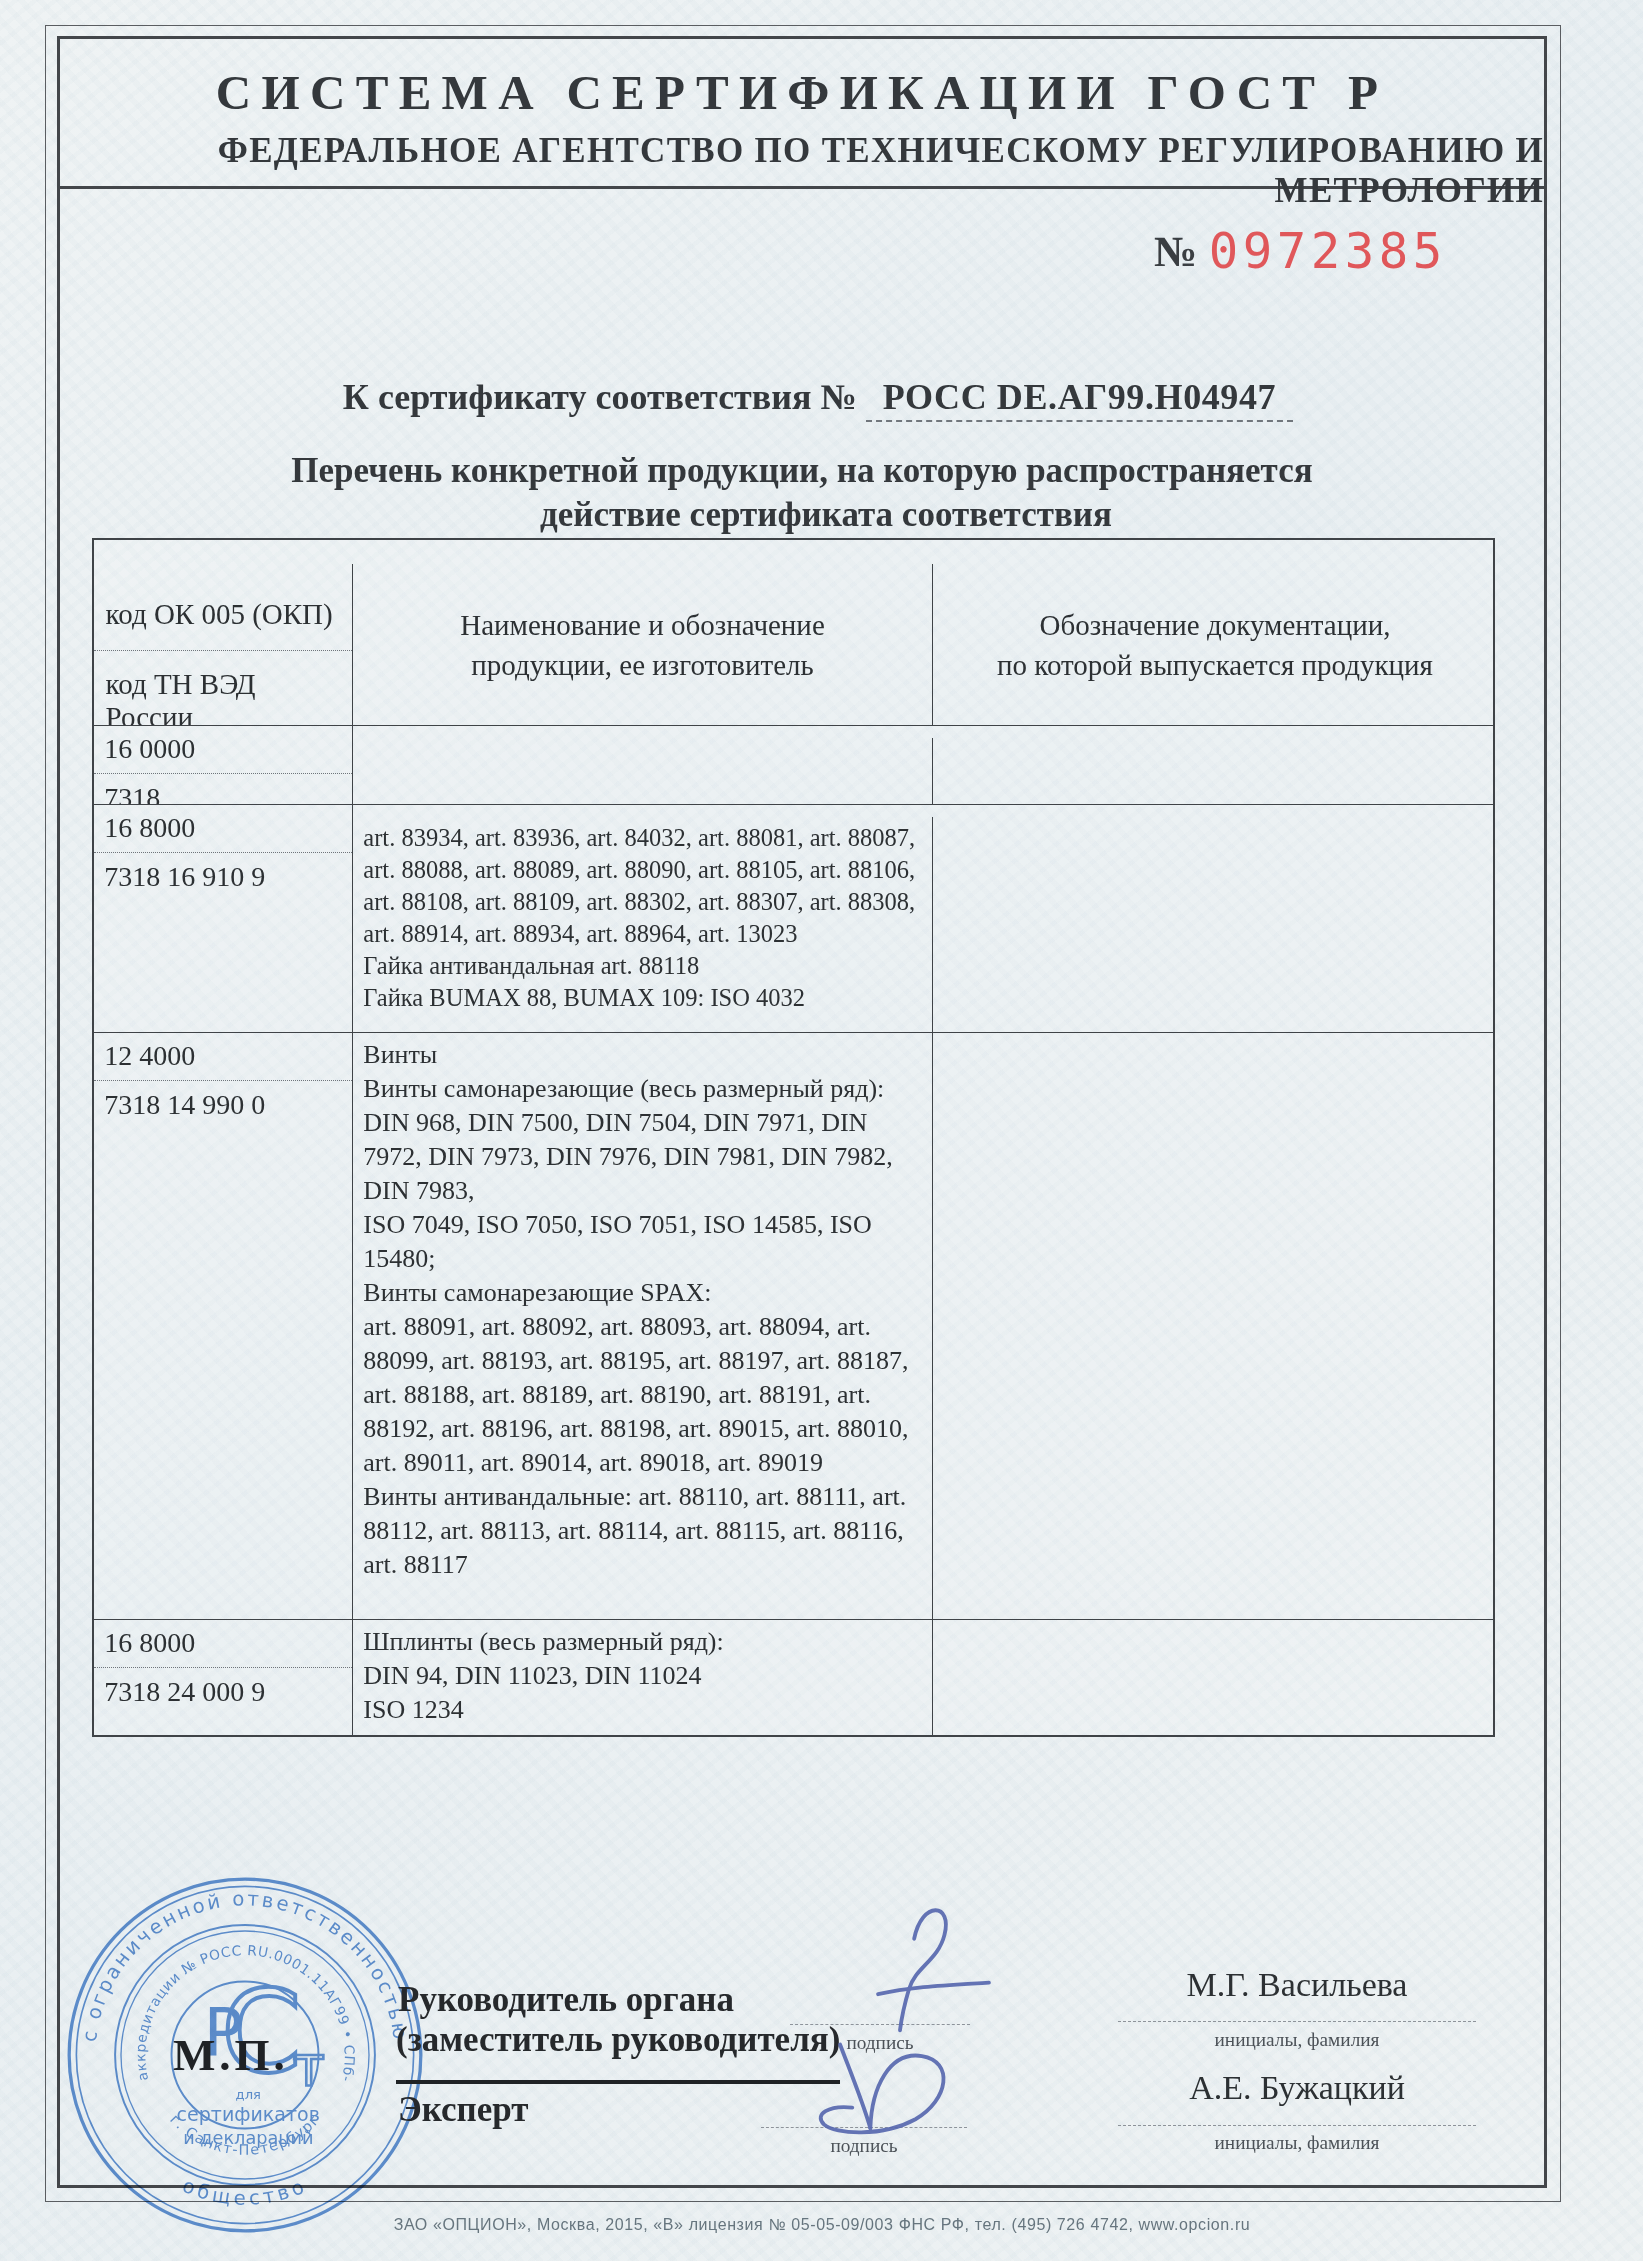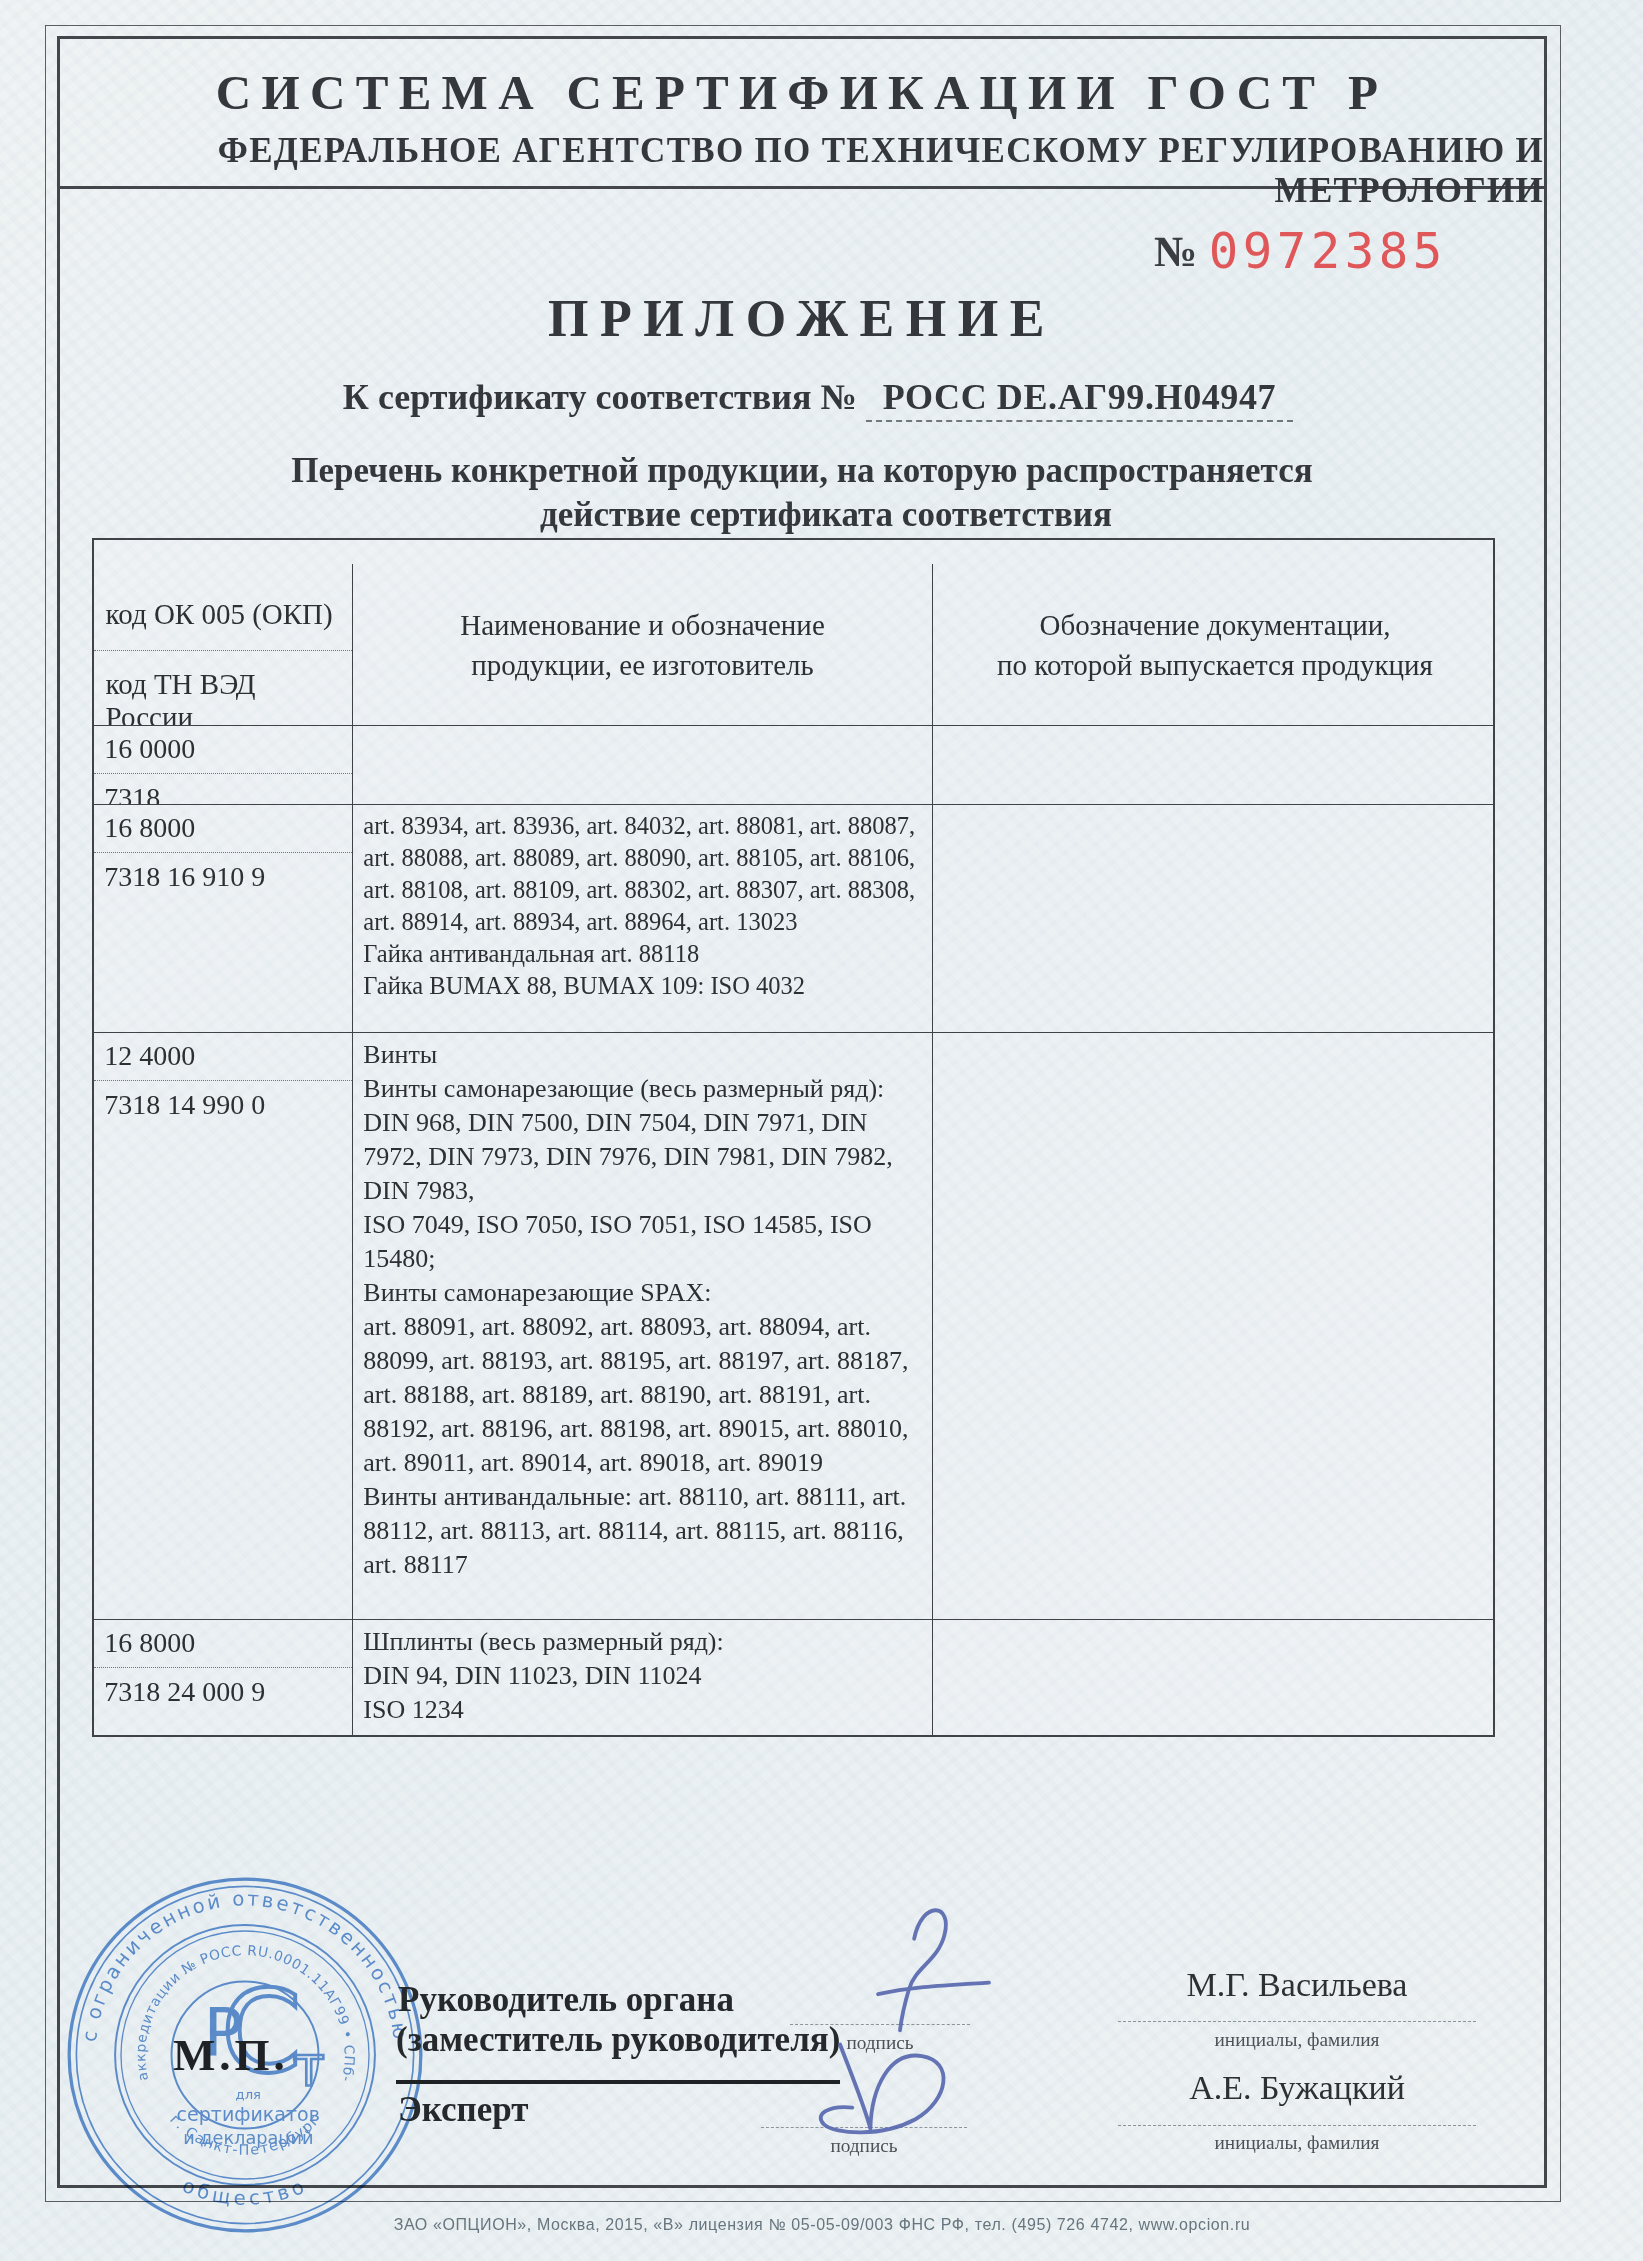--- a/index.html
+++ b/index.html
@@ -39,21 +39,21 @@
   .cell:last-child{border-right:none;}
   .thead{height:161px;}
   .rh1{height:79px;} .rh2{height:228px;} .rh3{height:587px;} .rh4{height:144px;} .rh5{height:116px;}
   .code-head{padding:34px 11.6px 0 11.6px;font-size:29px;}
   .chead{display:flex;align-items:center;justify-content:center;text-align:center;font-size:29px;line-height:40px;}
   .preline{white-space:pre-line;}
   .codecell{padding:5.2px 10.3px 0 10.3px;font-size:28px;line-height:35px;}
   .dotrule{border-top:1.9px dotted #6f757b;margin:6.4px -10.3px 6.4px -10.3px;height:0;}
   .code-head .dotrule{margin:19.3px -11.6px 17px -11.6px;}
   .namecell{padding:5.2px 9px 0 10.3px;}
-  .f38{font-size:24.5px;line-height:32px;}
+  .f38{font-size:24.5px;line-height:32px;margin-top:12px;}
   .f40{font-size:26px;line-height:34px;}
   
   .mp{left:173px;top:2029px;font-size:45px;font-weight:bold;letter-spacing:3.9px;color:#1f2225;}
   .lbl-bold{font-weight:bold;color:#26292c;}
   .head-label1{left:398px;top:1980px;font-size:35px;}
   .head-label2{left:396px;top:2020px;font-size:35px;border-bottom:4.5px solid #1f2225;padding-bottom:20px;}
   .expert-label{left:398px;top:2090px;font-size:35px;}
   .dash{border-top:1.9px dashed #8d939a;height:0;}
   .sigline1{left:790px;top:2024px;width:180px;}
   .sigline2{left:761px;top:2127px;width:206px;}
@@ -81,21 +81,20 @@
   <div class="abs header-rule"></div>
 
   <div class="abs h1">СИСТЕМА СЕРТИФИКАЦИИ ГОСТ Р</div>
   <div class="abs h2">ФЕДЕРАЛЬНОЕ АГЕНТСТВО ПО ТЕХНИЧЕСКОМУ РЕГУЛИРОВАНИЮ И МЕТРОЛОГИИ</div>
 
   <div class="abs formnum">
     <span class="nsign">№</span>
     <span class="digits" style="color:#e0575a;">0972385</span>
   </div>
 
-  <div class="abs title">ПРИЛОЖЕНИЕ</div>
 
   <div class="abs certline">
     <span>К сертификату соответствия №</span><span class="val">РОСС DE.АГ99.Н04947</span>
   </div>
 
   <div class="abs sub1">Перечень конкретной продукции,  на которую распространяется</div>
   <div class="abs sub2">действие сертификата соответствия</div>
 
   <div class="abs tbl">
     <div class="trow thead">

